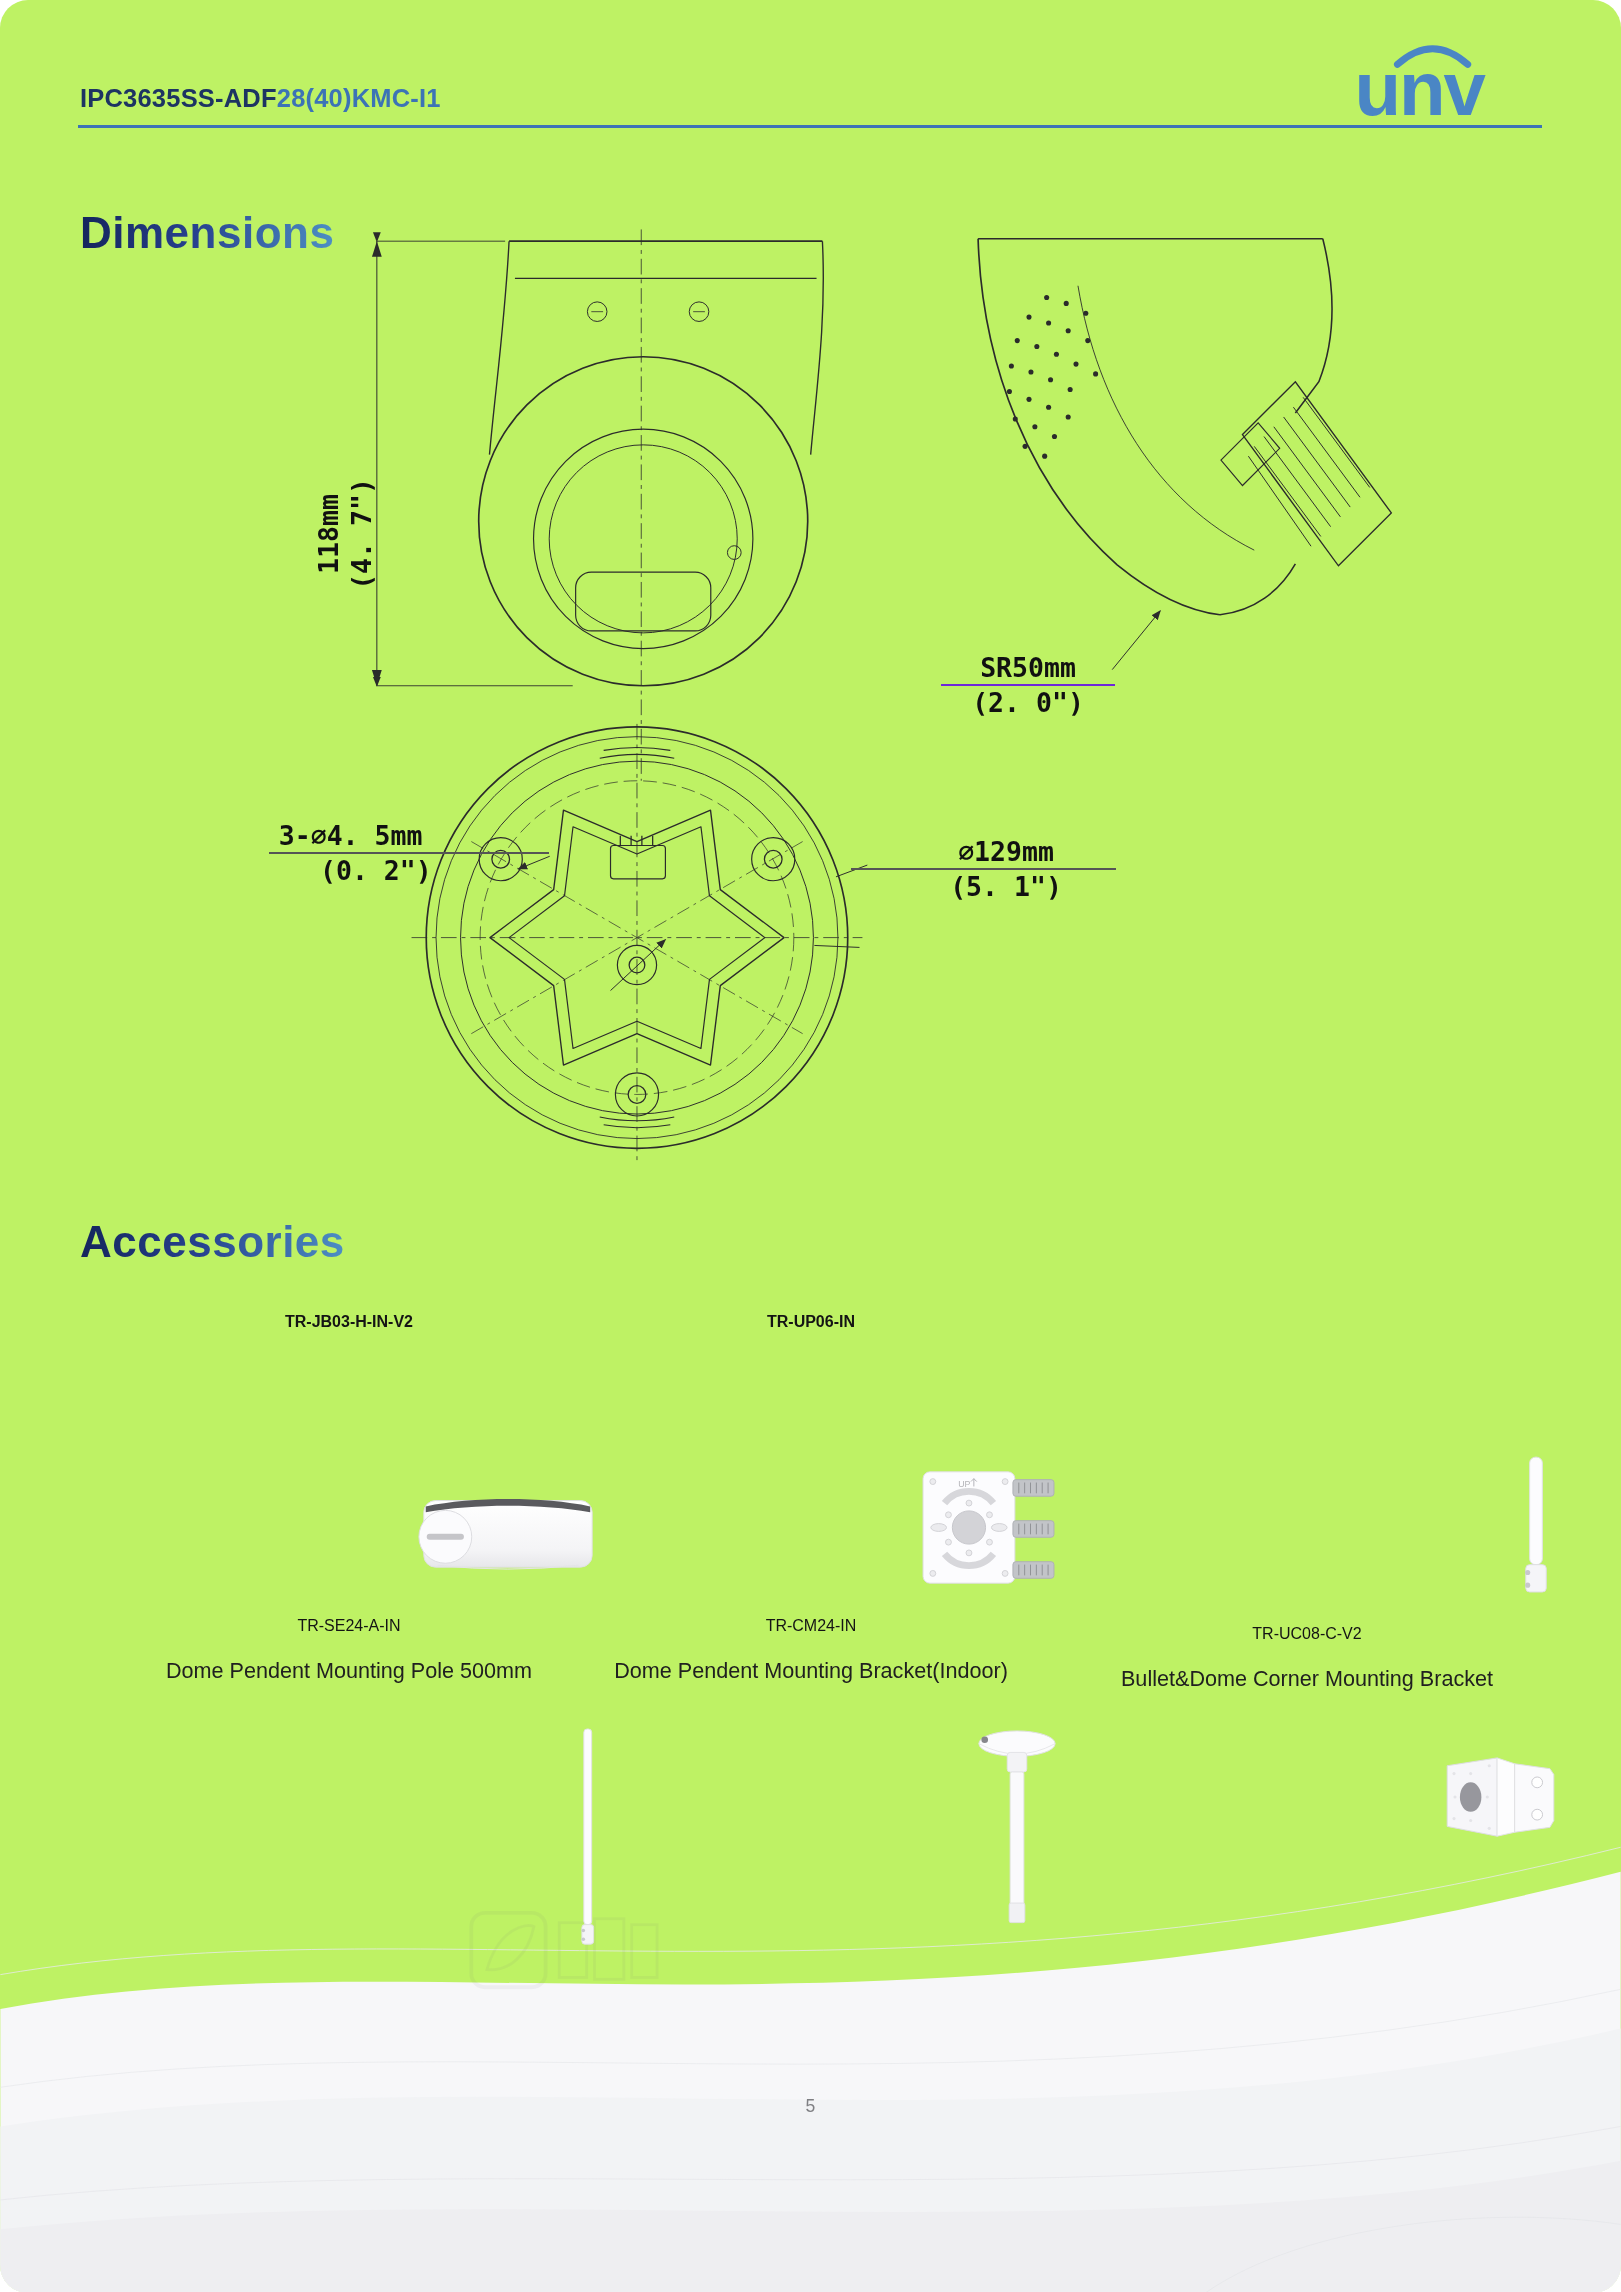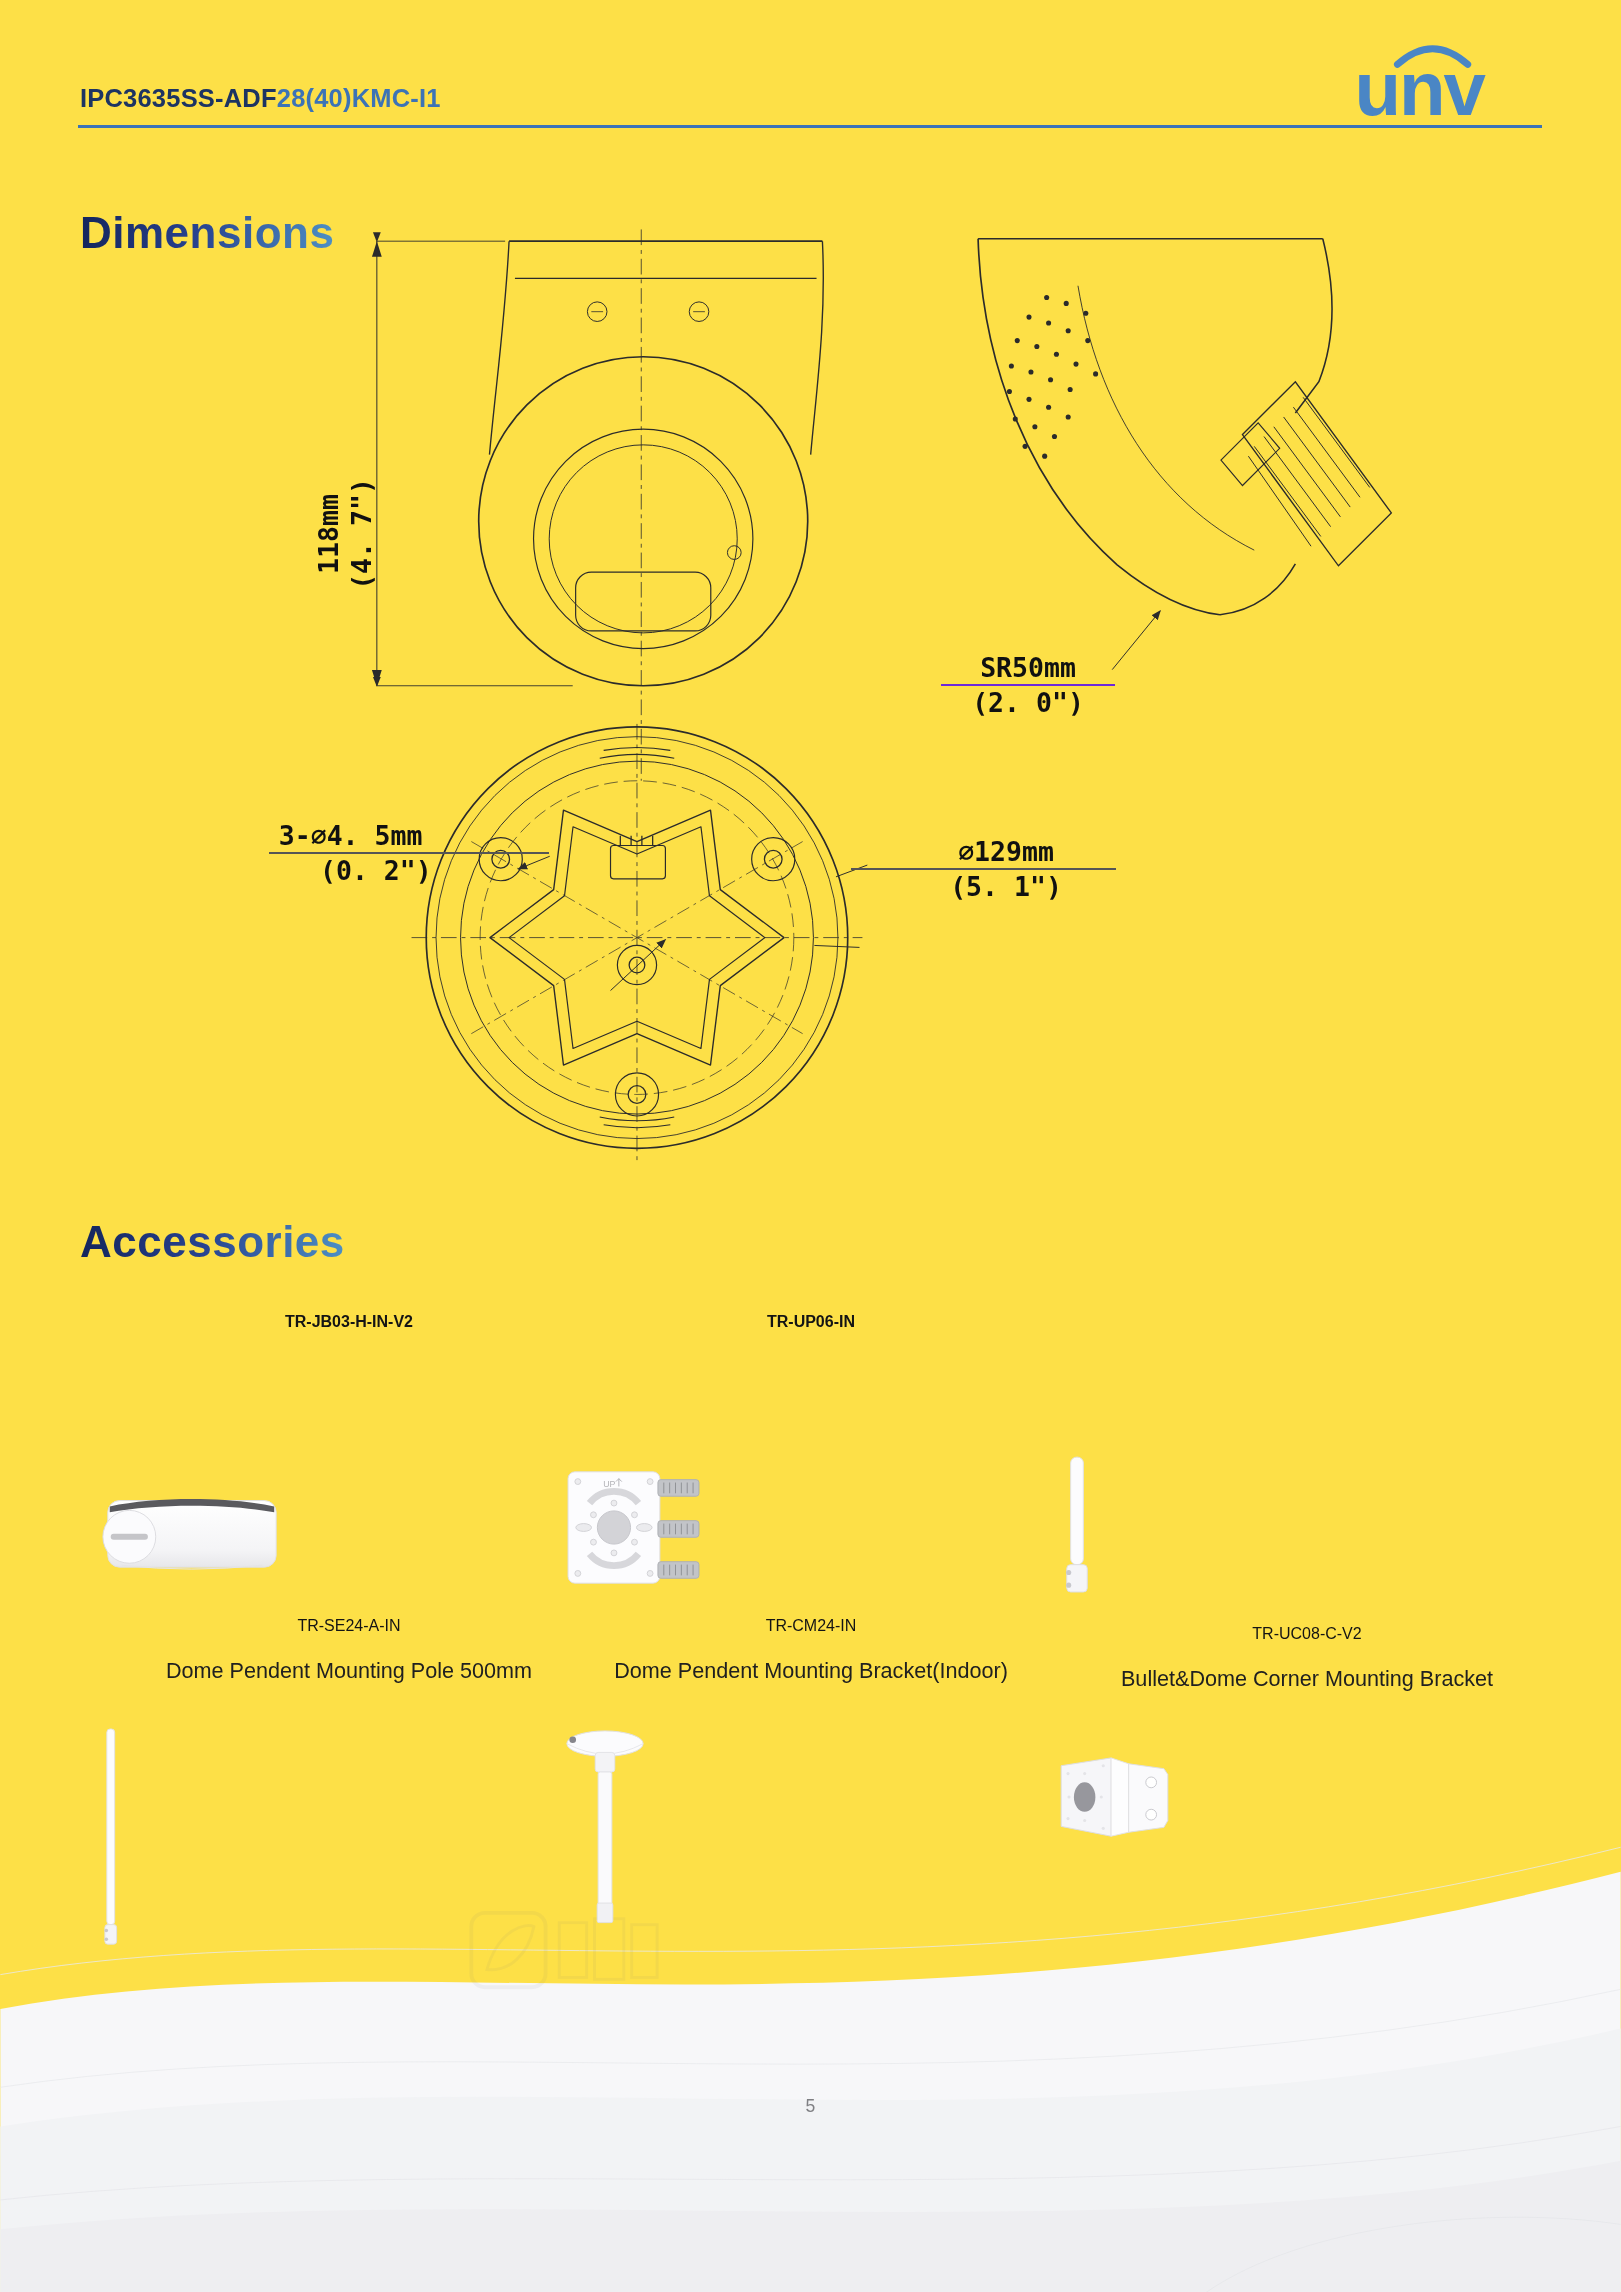--- a/index.html
+++ b/index.html
@@ -1,19 +1,19 @@
 <!DOCTYPE html>
 <html><head>
 <meta charset="utf-8">
 <style>
   html,body{margin:0;padding:0;background:#ffffff;}
   .page{
     position:relative;width:1621px;height:2293px;margin:0 auto;
-    background:#fde047;overflow:hidden;
-    font-family:"Liberation Sans",sans-serif;color:#222;
+    background:#bef264;overflow:hidden;
+    font-family:"Liberation Sans",sans-serif;color:#222;border-radius:28px;
   }
   .abs{position:absolute;}
 
   
   .model-title{left:80px;top:84px;font-size:25.5px;font-weight:700;letter-spacing:0.2px;white-space:nowrap;}
   .model-title .dark{color:#1d3462;}
   .model-title .light{color:#3c73b6;}
   .header-rule{left:78px;top:125px;width:1464px;height:2.9px;background:#3c73b6;}
 
   
@@ -48,21 +48,21 @@
   
   .acc-cell{position:absolute;width:502px;text-align:center;}
   .acc-model{font-size:16px;color:#141414;}
   .bold-model{font-weight:700;}
   .acc-desc{
     margin-top:9.8px;font-size:21.6px;color:#202020;line-height:1.82;
     height:98px;display:flex;align-items:center;justify-content:center;
   }
   .acc-desc span{display:inline-block;max-width:421px;}
   .row2 .acc-desc{height:auto;margin-top:15.7px;}
-  .acc-img{position:absolute;width:502px;display:flex;justify-content:flex-start;}
+  .acc-img{position:absolute;width:502px;display:flex;justify-content:flex-end;}
   .img-row1{top:1449px;height:157px;align-items:center;}
   .img-row2{top:1727px;height:230px;align-items:flex-start;}
 
   .footer-page{left:0;top:2096px;width:1621px;text-align:center;font-size:17.6px;color:#7f7f83;}
 
   svg{display:block;}
   .lineart{stroke:#2b2b2b;fill:none;}
 </style>
 </head>
 <body>

